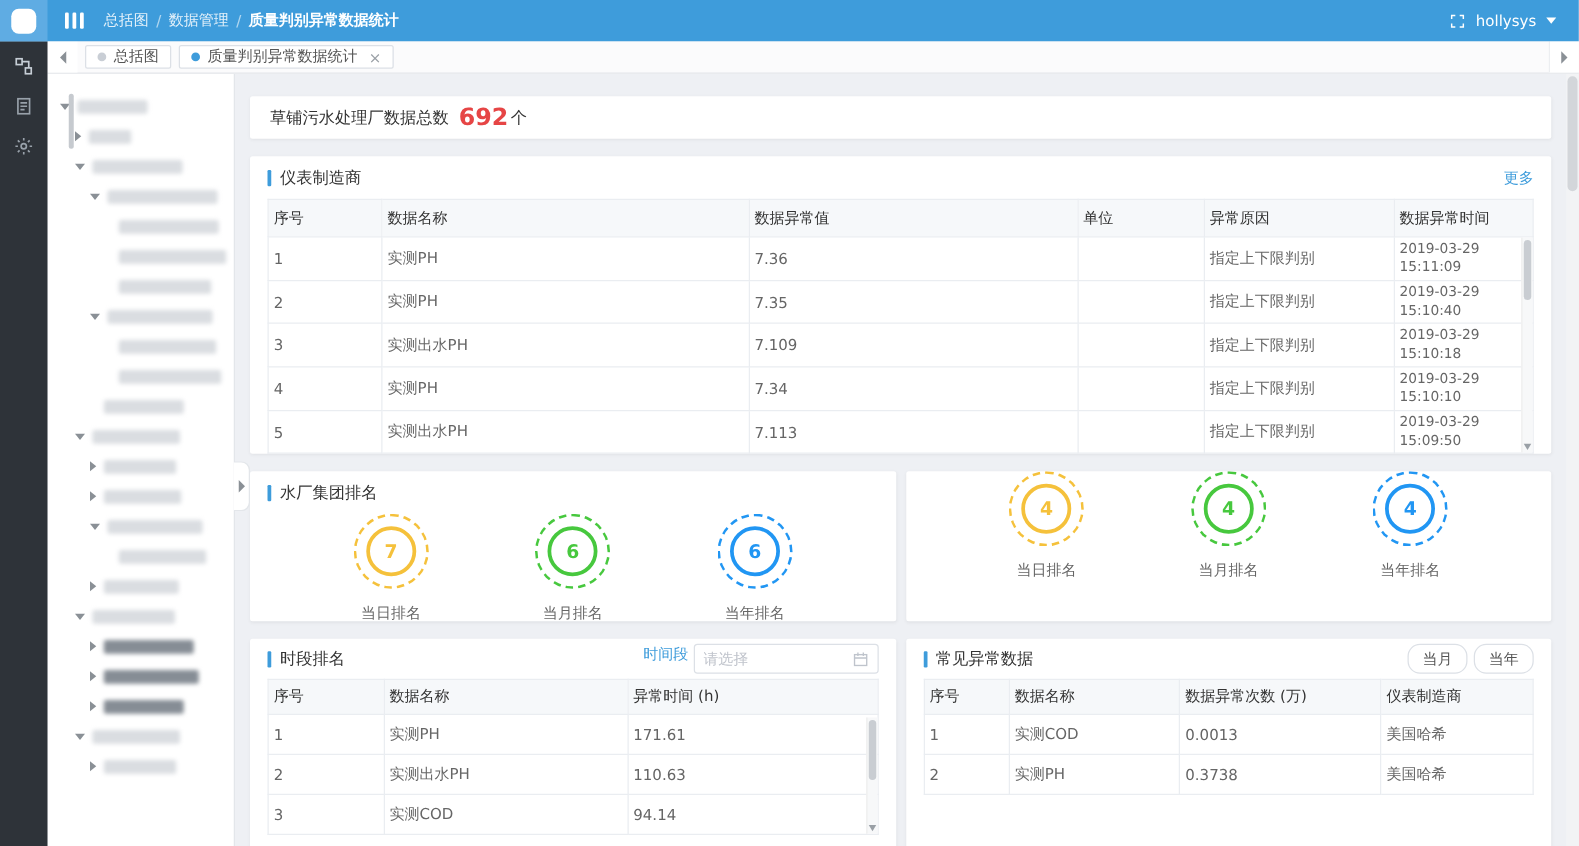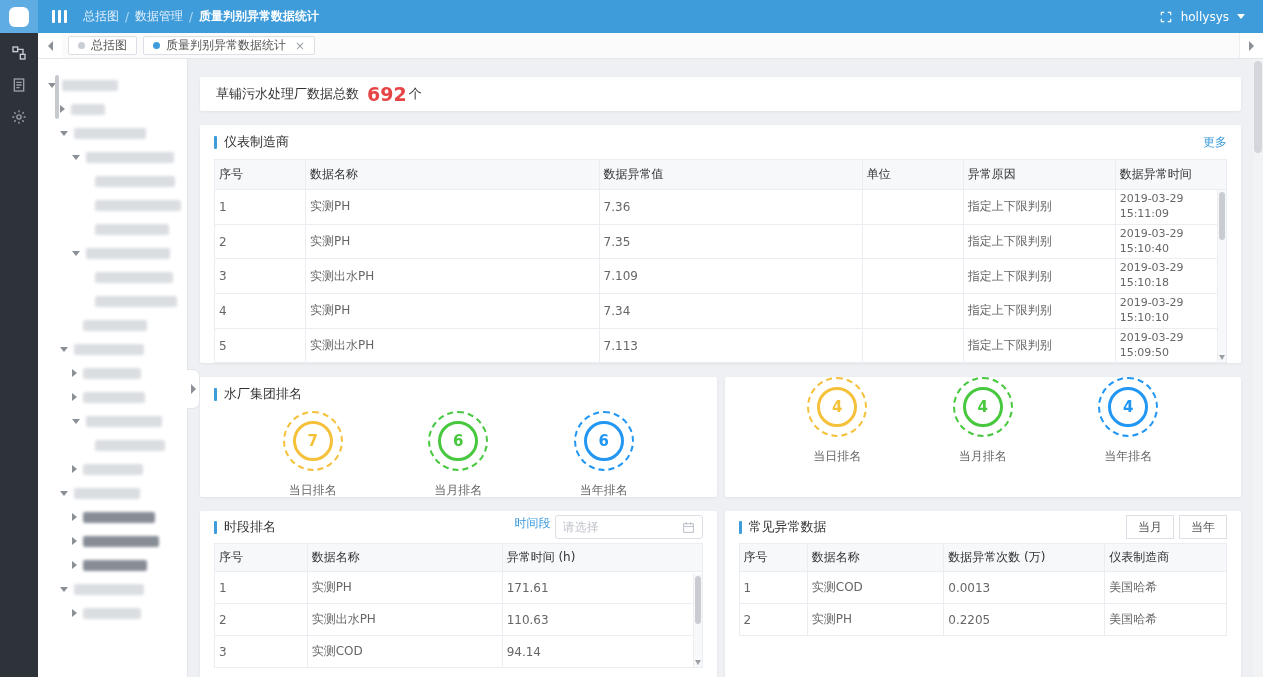--- a/index.html
+++ b/index.html
@@ -73,21 +73,21 @@
   .bottom-card{flex:1;height:176px;overflow:hidden}
   .bottom-card .card-head{height:32px}
   .bottom-card th{height:28px}
   .bottom-card td{height:32px}
   .filter{margin-left:auto;display:flex;align-items:flex-start;gap:4px}
   .filter-label{color:#3E9CDB}
   .date-input{width:148px;height:24px;border:1px solid #DCE0E6;border-radius:3px;display:flex;align-items:center;padding:0 7px;background:#fff;gap:4px}
   .date-input input{border:none;outline:none;flex:1;min-width:0;color:#666;font-size:12px;font-family:inherit;background:transparent}
   .date-input input::placeholder{color:#C0C4CC}
   .btn-group{margin-left:auto;display:flex;gap:5px}
-  .mini-btn{height:24px;padding:0 11px;border:1px solid #DCE0E6;background:#fff;border-radius:0;color:#555;font-size:12px;cursor:pointer;font-family:inherit}
+  .mini-btn{height:24px;padding:0 11px;border:1px solid #DCE0E6;background:#fff;border-radius:10px;color:#555;font-size:12px;cursor:pointer;font-family:inherit}
   
   .win-scroll{position:absolute;right:0;top:59px;width:10px;bottom:0;background:#F2F3F5;z-index:6}
   .win-thumb{position:absolute;top:2px;left:1px;width:8px;height:92px;background:#D3D6DA;border-radius:4px;cursor:pointer}
 </style>
 </head>
 <body>
 
 <div class="topbar">
   <div class="logo-box">
       <div class="logo"></div>
@@ -452,21 +452,21 @@
             <tbody>
               <tr>
                 <td>1</td>
                 <td>实测COD</td>
                 <td>0.0013</td>
                 <td>美国哈希</td>
               </tr>
               <tr>
                 <td>2</td>
                 <td>实测PH</td>
-                <td>0.2205</td>
+                <td>0.3738</td>
                 <td>美国哈希</td>
               </tr>
             </tbody>
           </table>
       </div>
     </div>
   </div>
 
 </div>
 

